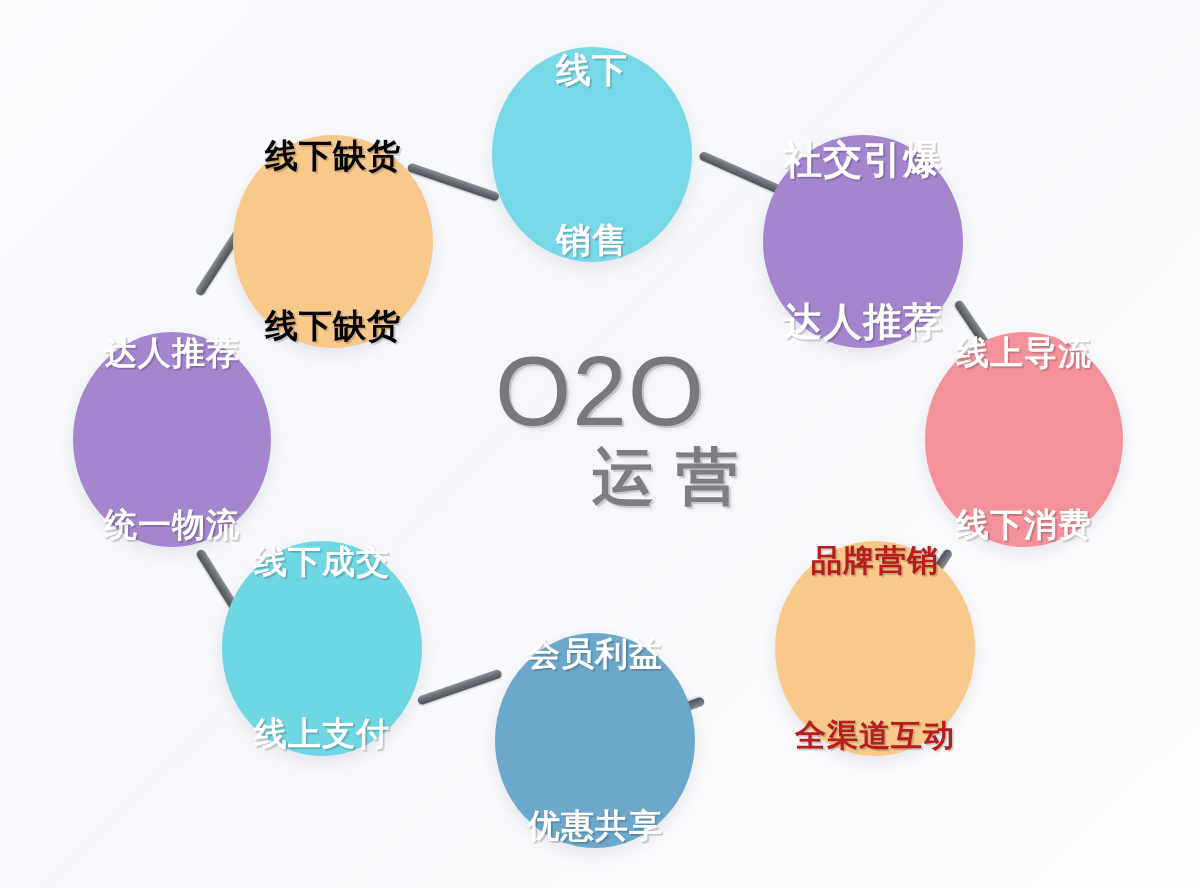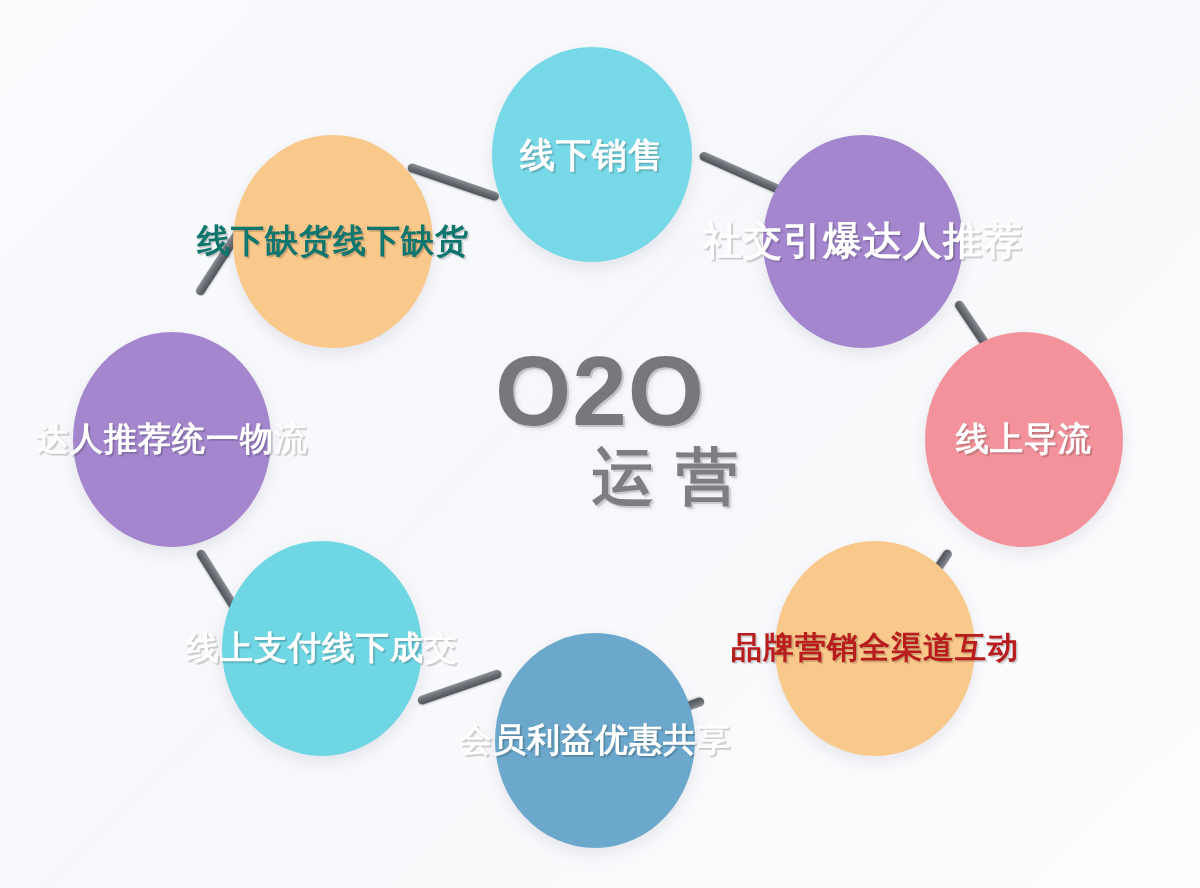--- a/index.html
+++ b/index.html
@@ -25,21 +25,21 @@
   .center-label {
     position: absolute;
     left: 440px;
     top: 345px;
     width: 320px;
     text-align: center;
     user-select: none;
   }
   .center-title {
     font-size: 98px;
-    font-weight: bold;
+    font-weight: normal;
     line-height: 0.95;
     letter-spacing: 1px;
     color: #77787c;
     text-shadow: 2px 2px 0 rgba(120,120,125,0.30), 3px 3px 5px rgba(120,120,125,0.18);
   }
   .center-sub {
     margin-top: 6px;
     font-size: 62px;
     font-weight: bold;
     letter-spacing: 22px;
@@ -47,23 +47,23 @@
     line-height: 1.05;
     color: #7d7e82;
     text-shadow: 2px 2px 0 rgba(120,120,125,0.28), 3px 3px 5px rgba(120,120,125,0.16);
     text-align: right;
   }
 
   
   .node {
     position: absolute;
     display: flex;
-    flex-direction: row;
+    flex-direction: column;
     align-items: center;
-    justify-content: center;
+    justify-content: space-between;
     border-radius: 50%;
     color: #ffffff;
     text-align: center;
     box-shadow: 0 6px 16px rgba(90, 95, 120, 0.13);
     user-select: none;
   }
   .node .line {
     font-weight: bold;
     letter-spacing: 1px;
     white-space: nowrap;
@@ -117,40 +117,41 @@
     <div class="line">销售</div>
   </div>
 
   <div class="node two-line n-tr" style="left:763px; top:135px; width:200px; height:213px; background:#a386ce;">
     <div class="line">社交引爆</div>
     <div class="line">达人推荐</div>
   </div>
 
   <div class="node two-line n-right" style="left:925px; top:332px; width:198px; height:215px; background:#f3929a;gap:16px;">
     <div class="line">线上导流</div>
+    <div class="line">线下消费</div>
   </div>
 
   <div class="node two-line n-br" style="left:775px; top:541px; width:200px; height:215px; background:#f9c88b; color:#b91c1c;">
     <div class="line">品牌营销</div>
     <div class="line">全渠道互动</div>
   </div>
 
   <div class="node two-line n-bottom" style="left:495px; top:633px; width:200px; height:215px; background:#6ca8cc;">
     <div class="line">会员利益</div>
     <div class="line">优惠共享</div>
   </div>
 
   <div class="node two-line n-bl" style="left:222px; top:541px; width:200px; height:215px; background:#6fd6e4;">
+    <div class="line">线下成交</div>
     <div class="line">线上支付</div>
-    <div class="line">线下成交</div>
   </div>
 
   <div class="node two-line n-left" style="left:73px; top:332px; width:198px; height:215px; background:#a386ce;">
     <div class="line">达人推荐</div>
     <div class="line">统一物流</div>
   </div>
 
-  <div class="node two-line n-tl" style="left:233px; top:135px; width:200px; height:213px; background:#f9c88b; color:#0f766e;">
+  <div class="node two-line n-tl" style="left:233px; top:135px; width:200px; height:213px; background:#f9c88b; color:#000000;">
     <div class="line">线下缺货</div>
     <div class="line">线下缺货</div>
   </div>
 
 </div>
 
 </body></html>

